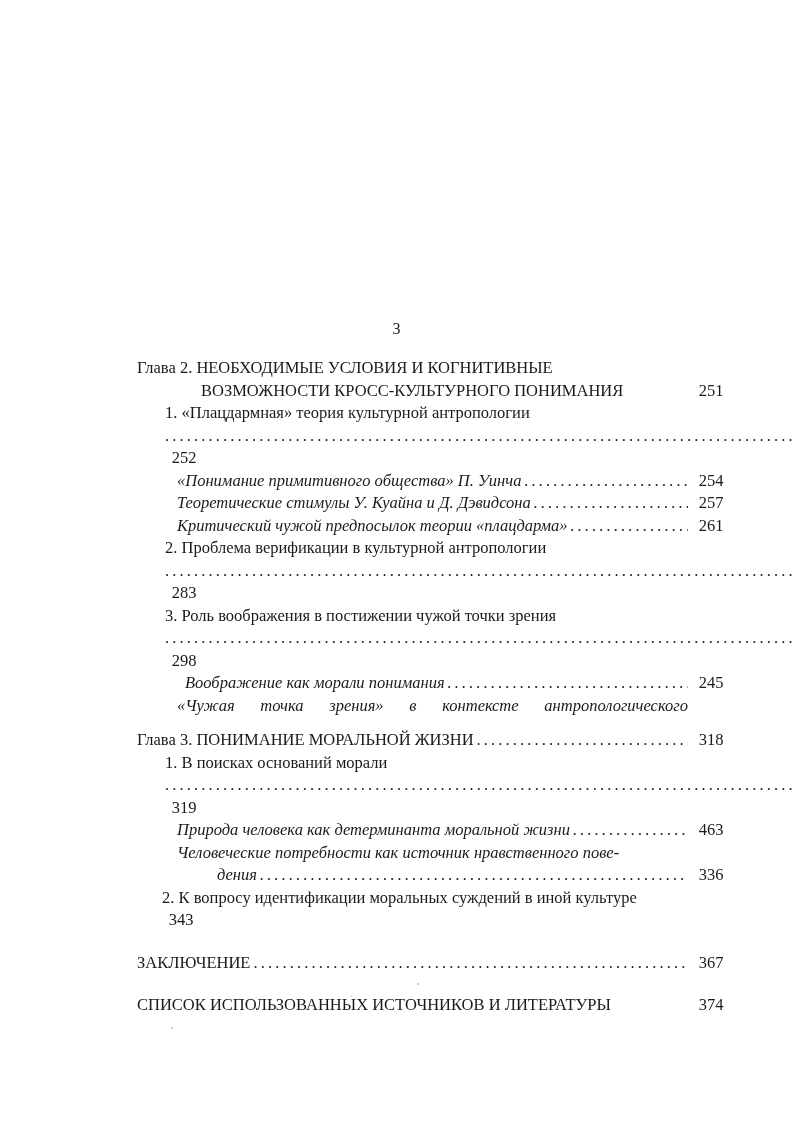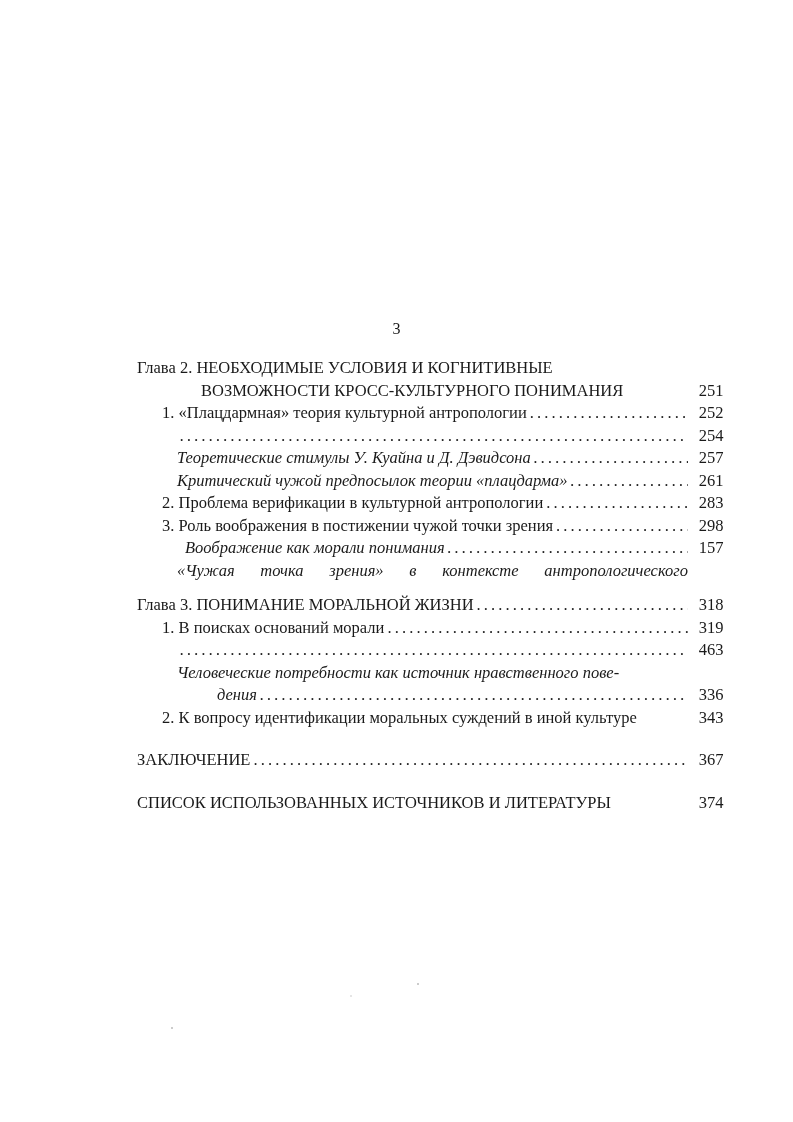--- a/index.html
+++ b/index.html
@@ -7,21 +7,21 @@
            font-family: "Liberation Serif", "DejaVu Serif", serif; color: #1a1a1a; }
     .page-num { position: absolute; top: 320px; left: 0; width: 793px; text-align: center; font-size: 16px; }
     .toc { position: absolute; left: 121px; top: 357px; width: 593px; font-size: 16.5px; line-height: 22.5px; margin-left: 16px; }
     .row { display: flex; align-items: baseline; white-space: nowrap; position: relative; }
     .row .label { flex: 0 0 auto; }
     .row .dots { flex: 1 1 auto; overflow: hidden; margin: 0 4px 0 3px; letter-spacing: 2.2px; color: #222; }
     .row .dots::before { content: ". . . . . . . . . . . . . . . . . . . . . . . . . . . . . . . . . . . . . . . . . . . . . . . . . . . . . . . . . . . . . . . . . . . . . . . . . . . . . . . . . . . . . . . . . . . . . . . . . . . . . . . . . . . . . . . . . . . . . . . ."; letter-spacing: -0.5px; }
     .row .nodots { flex: 1 1 auto; }
     .row .page { flex: 0 0 auto; width: 38px; text-align: center; }
     .italic { font-style: italic; }
-    .ind1 { padding-left: 25px; }
+    .ind1 { padding-left: 25px; flex-direction: column; }
     .ind2 { padding-left: 40px; }
     .ind3 { padding-left: 48px; }
     .ind-wrap { padding-left: 80px; }
     .justify { display: flex; justify-content: space-between; padding-right: 42px; align-items: center; }
     .gap { height: 12px; }
     .gap-big { height: 20px; }
     .speck { position: absolute; width: 2px; height: 2px; background: #bbb; border-radius: 1px; }
   </style>
 </head>
 <body>
@@ -38,20 +38,21 @@
     <span class="nodots"></span>
     <span class="page">251</span>
   </div>
 
   <div class="row ind1">
     <span class="label">1.  «Плацдармная» теория культурной антропологии</span>
     <span class="dots"></span>
     <span class="page">252</span>
   </div>
   <div class="row ind2 italic">
+    <span class="label">«Понимание примитивного общества» П. Уинча</span>
     <span class="dots"></span>
     <span class="page" style="font-style:normal">254</span>
   </div>
   <div class="row ind2 italic">
     <span class="label">Теоретические стимулы У. Куайна и Д. Дэвидсона</span>
     <span class="dots"></span>
     <span class="page" style="font-style:normal">257</span>
   </div>
   <div class="row ind2 italic">
     <span class="label">Критический чужой предпосылок теории «плацдарма»</span>
@@ -64,21 +65,21 @@
     <span class="page">283</span>
   </div>
   <div class="row ind1">
     <span class="label">3.  Роль воображения в постижении чужой точки зрения</span>
     <span class="dots"></span>
     <span class="page">298</span>
   </div>
   <div class="row ind3 italic">
     <span class="label">Воображение как морали понимания</span>
     <span class="dots"></span>
-    <span class="page" style="font-style:normal">157</span>
+    <span class="page" style="font-style:normal">245</span>
   </div>
   <div class="italic justify ind2">
     <span>«Чужая</span>
     <span>точка</span>
     <span>зрения»</span>
     <span>в</span>
     <span>контексте</span>
     <span>антропологического</span>
   </div>
 
@@ -88,20 +89,21 @@
     <span class="label">Глава 3. ПОНИМАНИЕ МОРАЛЬНОЙ ЖИЗНИ</span>
     <span class="dots"></span>
     <span class="page">318</span>
   </div>
   <div class="row ind1">
     <span class="label">1.  В поисках оснований морали</span>
     <span class="dots"></span>
     <span class="page">319</span>
   </div>
   <div class="row ind2 italic">
+    <span class="label">Природа человека как детерминанта моральной  жизни</span>
     <span class="dots"></span>
     <span class="page" style="font-style:normal">463</span>
   </div>
   <div class="row ind2 italic">
     <span class="label">Человеческие потребности как источник нравственного пове-</span>
   </div>
   <div class="row ind-wrap italic">
     <span class="label">дения</span>
     <span class="dots"></span>
     <span class="page" style="font-style:normal">336</span>

